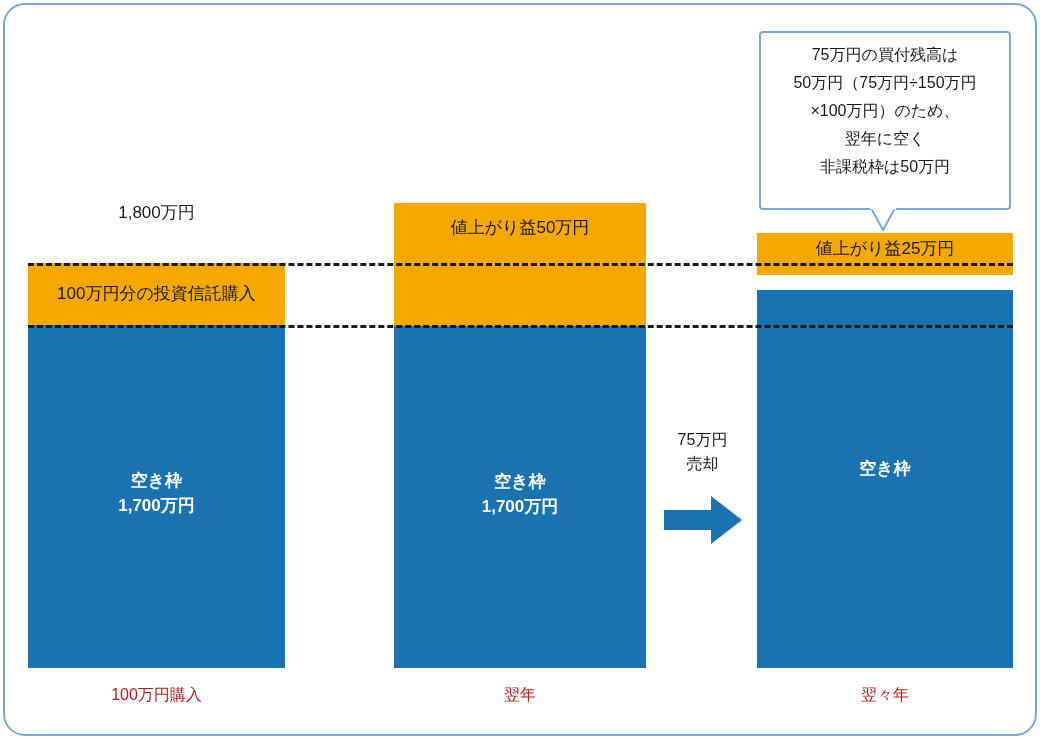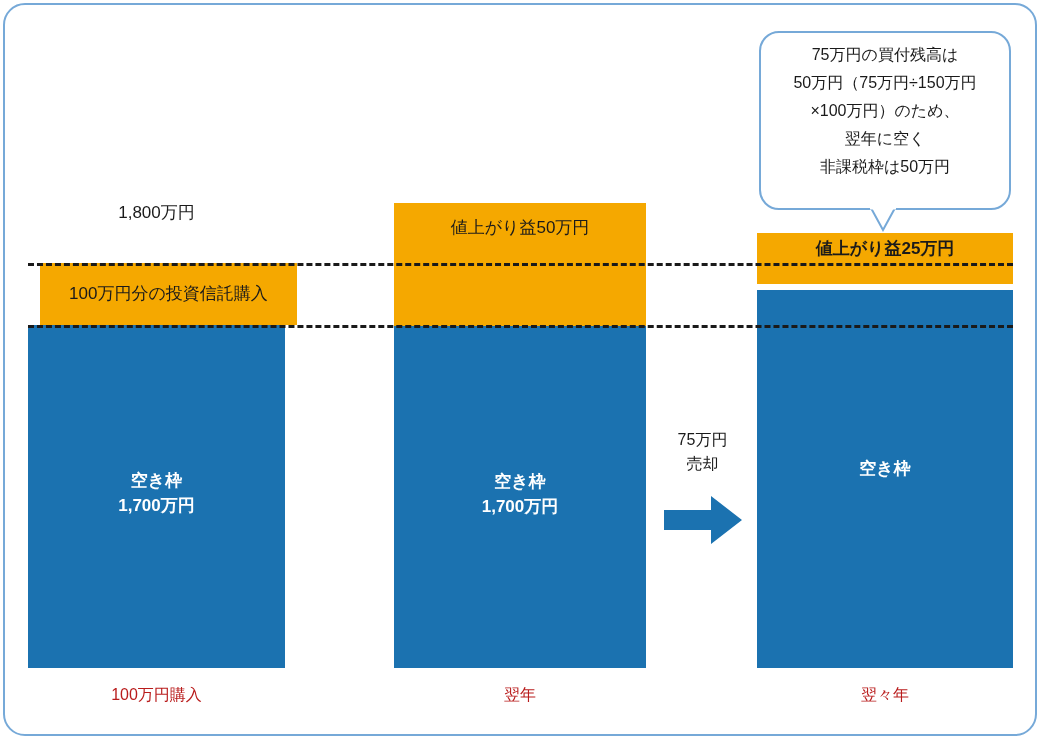--- a/index.html
+++ b/index.html
@@ -78,21 +78,21 @@
     font-size:16px;
     line-height:24px;
     white-space:nowrap;
   }
   .arrow-shape{position:absolute;}
   
   .callout{
     position:absolute;
     box-sizing:border-box;
     border:2px solid #76a9d8;
-    border-radius:20px;
+    border-radius:4px;
     background:#ffffff;
     text-align:center;
     color:#1a1a1a;
     font-size:16px;
     line-height:28px;
     padding-top:8px;
   }
   .callout-line{display:block;white-space:nowrap;}
   .callout-tail{
     position:absolute;
@@ -105,41 +105,41 @@
 
 <div id="stage">
 
   <div class="frame"></div>
 
   <div class="cap" style="left:28px;top:200px;width:257px;">
     <div>1,800万円</div>
   </div>
 
   <div class="col" style="left:28px;top:263px;width:257px;height:405px;">
-    <div class="seg seg-orange" style="top:0px;height:62px;margin-left:12px;">
+    <div class="seg seg-orange" style="top:0px;height:62px;">
       <div class="seg-text-dark" style="top:21px;">100万円分の投資信託購入</div>
     </div>
     <div class="seg seg-blue" style="top:62px;height:343px;">
       <div class="bar-label" style="top:143px;">空き枠</div>
       <div class="bar-label" style="top:168px;">1,700万円</div>
     </div>
   </div>
 
   <div class="col" style="left:394px;top:203px;width:252px;height:465px;">
     <div class="seg seg-orange" style="top:0px;height:123px;">
       <div class="seg-text-dark" style="top:15px;">値上がり益50万円</div>
     </div>
     <div class="seg seg-blue" style="top:123px;height:342px;">
       <div class="bar-label" style="top:143px;">空き枠</div>
       <div class="bar-label" style="top:168px;">1,700万円</div>
     </div>
   </div>
 
   <div class="col" style="left:757px;top:233px;width:256px;height:435px;">
-    <div class="seg seg-orange" style="top:0px;height:51px;font-weight:bold;">
+    <div class="seg seg-orange" style="top:0px;height:42px;">
       <div class="seg-text-dark" style="top:6px;">値上がり益25万円</div>
     </div>
     <div class="seg seg-blue" style="top:57px;height:378px;">
       <div class="bar-label" style="top:166px;">空き枠</div>
     </div>
   </div>
 
   <div class="dashline" style="left:28px;top:263px;width:985px;"></div>
   <div class="dashline" style="left:28px;top:325px;width:985px;"></div>
 

